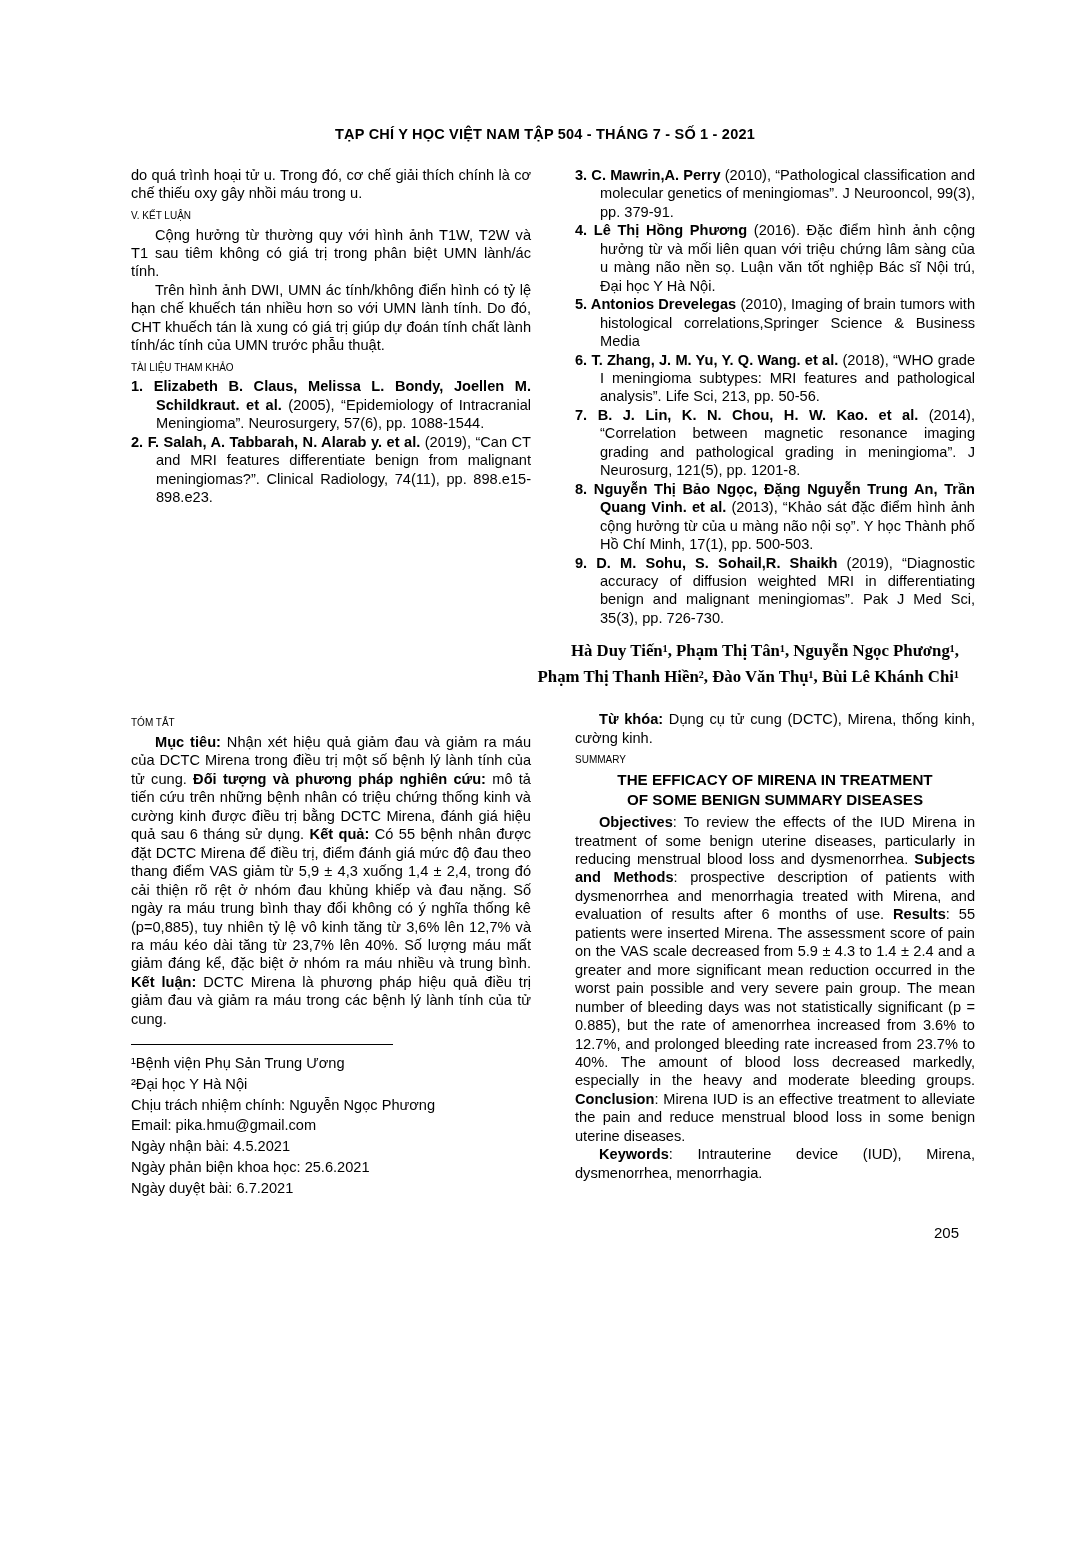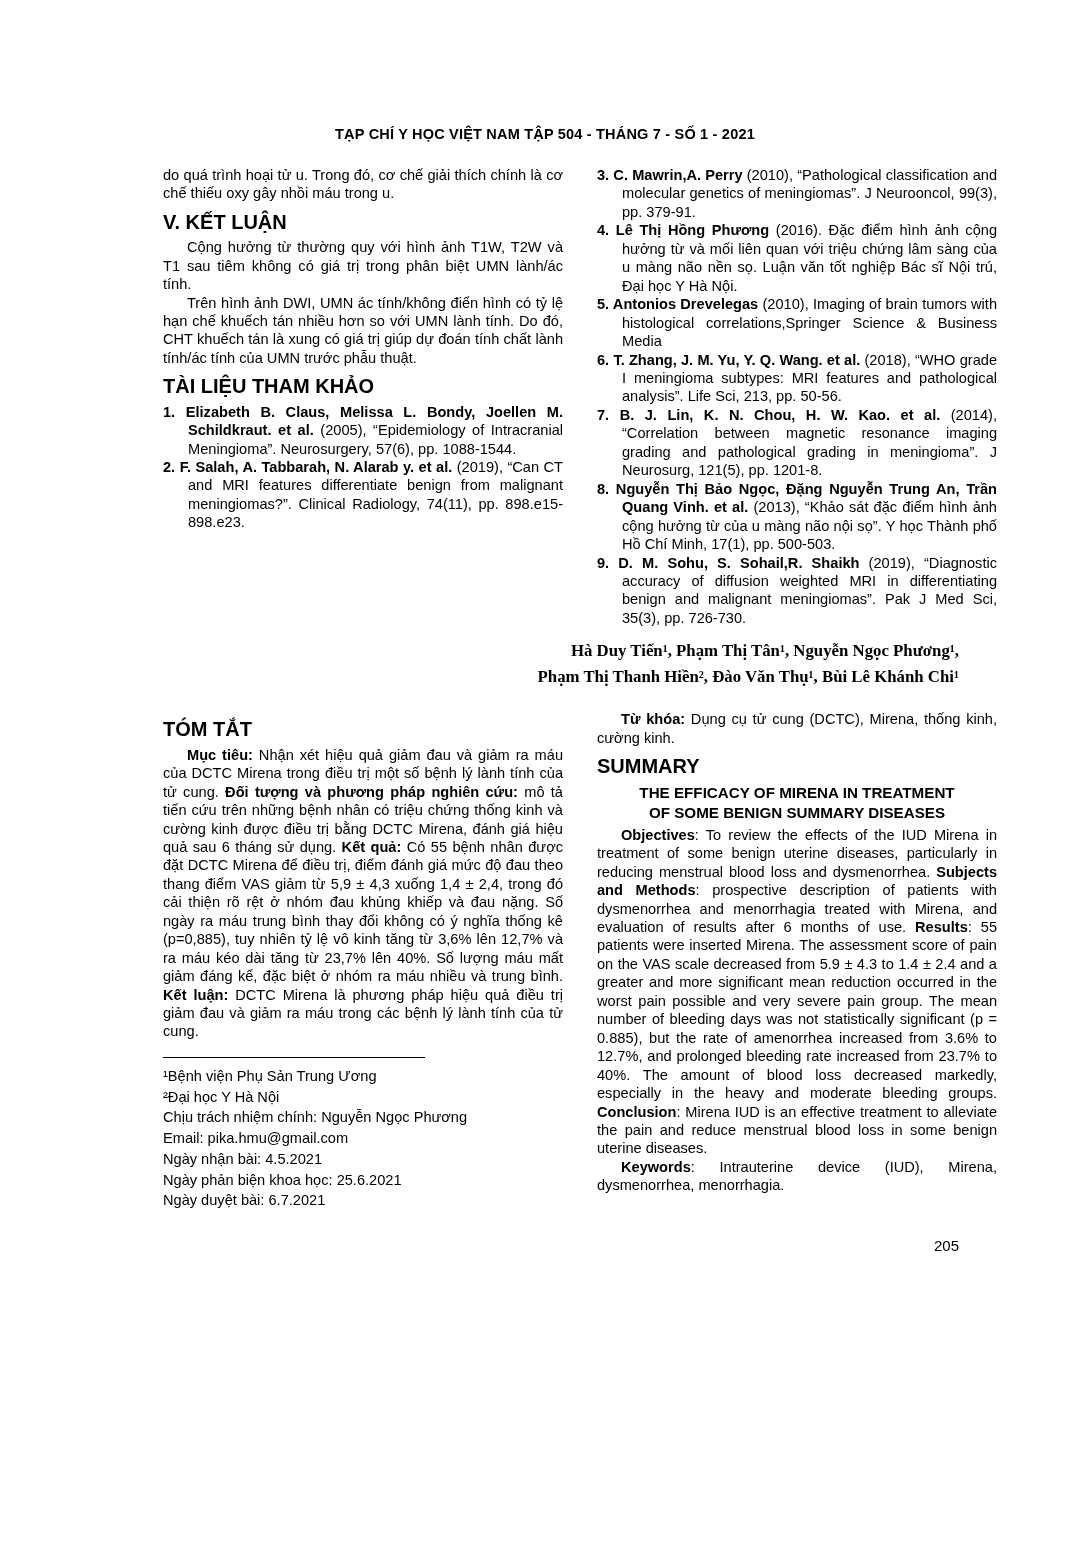--- a/index.html
+++ b/index.html
@@ -14,31 +14,31 @@
     font-family: "Liberation Sans", sans-serif;
     overflow: hidden;
   }
   .header {
     text-align: center;
     font-weight: bold;
     font-size: 14.5px;
     letter-spacing: 0.2px;
     margin-bottom: 24px;
   }
-  .twocol { display: flex; gap: 34px; margin-left: 32px; }
+  .twocol { display: flex; gap: 44px; }
   .col {
     flex: 0 0 400px;
     width: 400px;
     font-size: 14.6px;
     line-height: 1.265;
     text-align: justify;
   }
   .sec {
-    font-size: 20px;
-    font-weight: bold;
+    font-size: 10px;
+    font-weight: normal;
     margin: 7px 0 3px 0;
     text-align: left;
   }
   p.body { margin: 0; text-indent: 24px; }
   p.noind { text-indent: 0; }
   .ref { margin: 0; padding-left: 25px; text-indent: -25px; }
   .it { }
   .article-title {
     margin-top: 40px;
     text-align: center;

